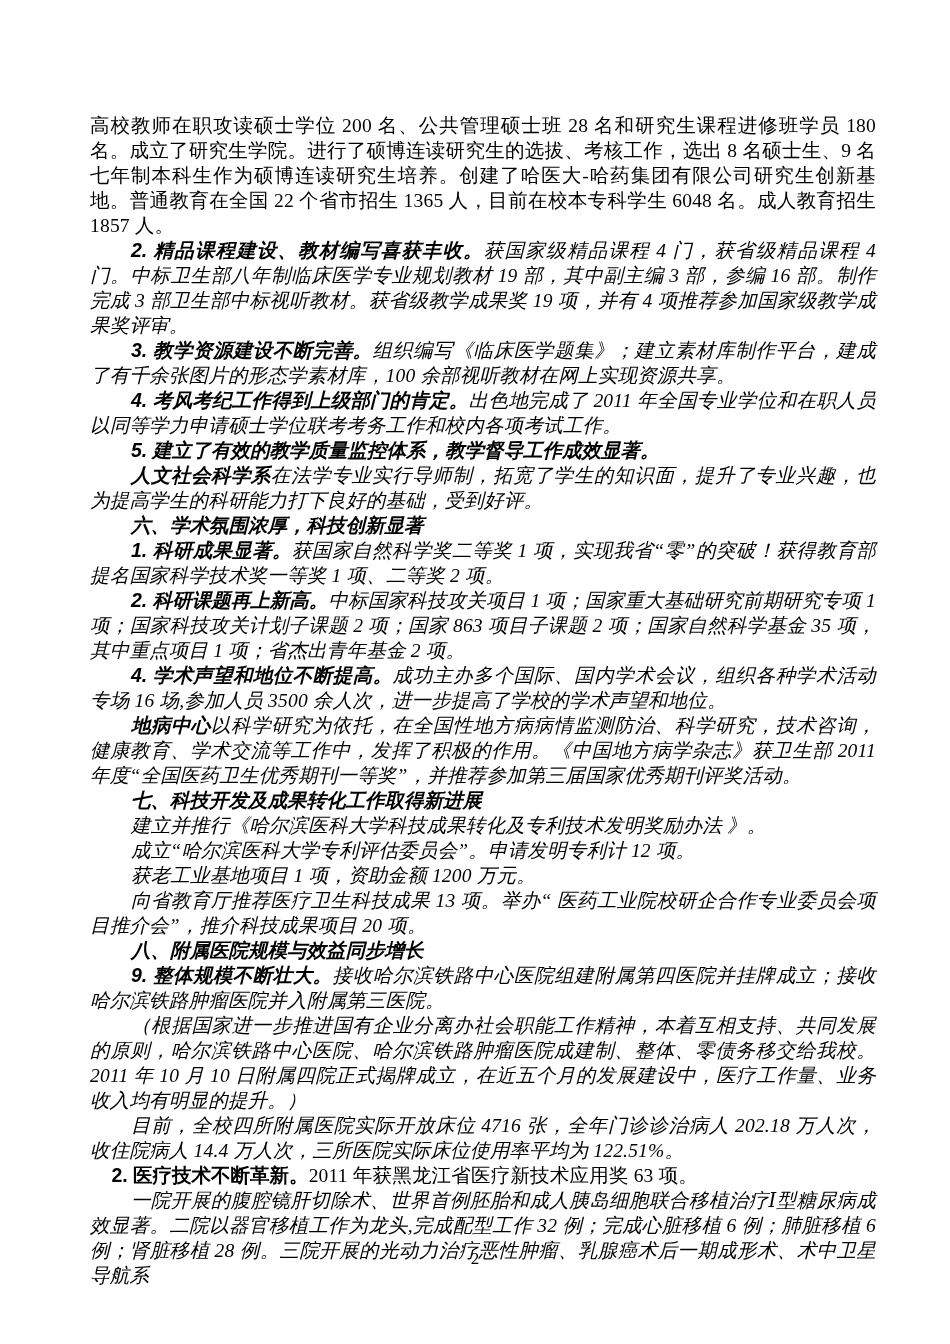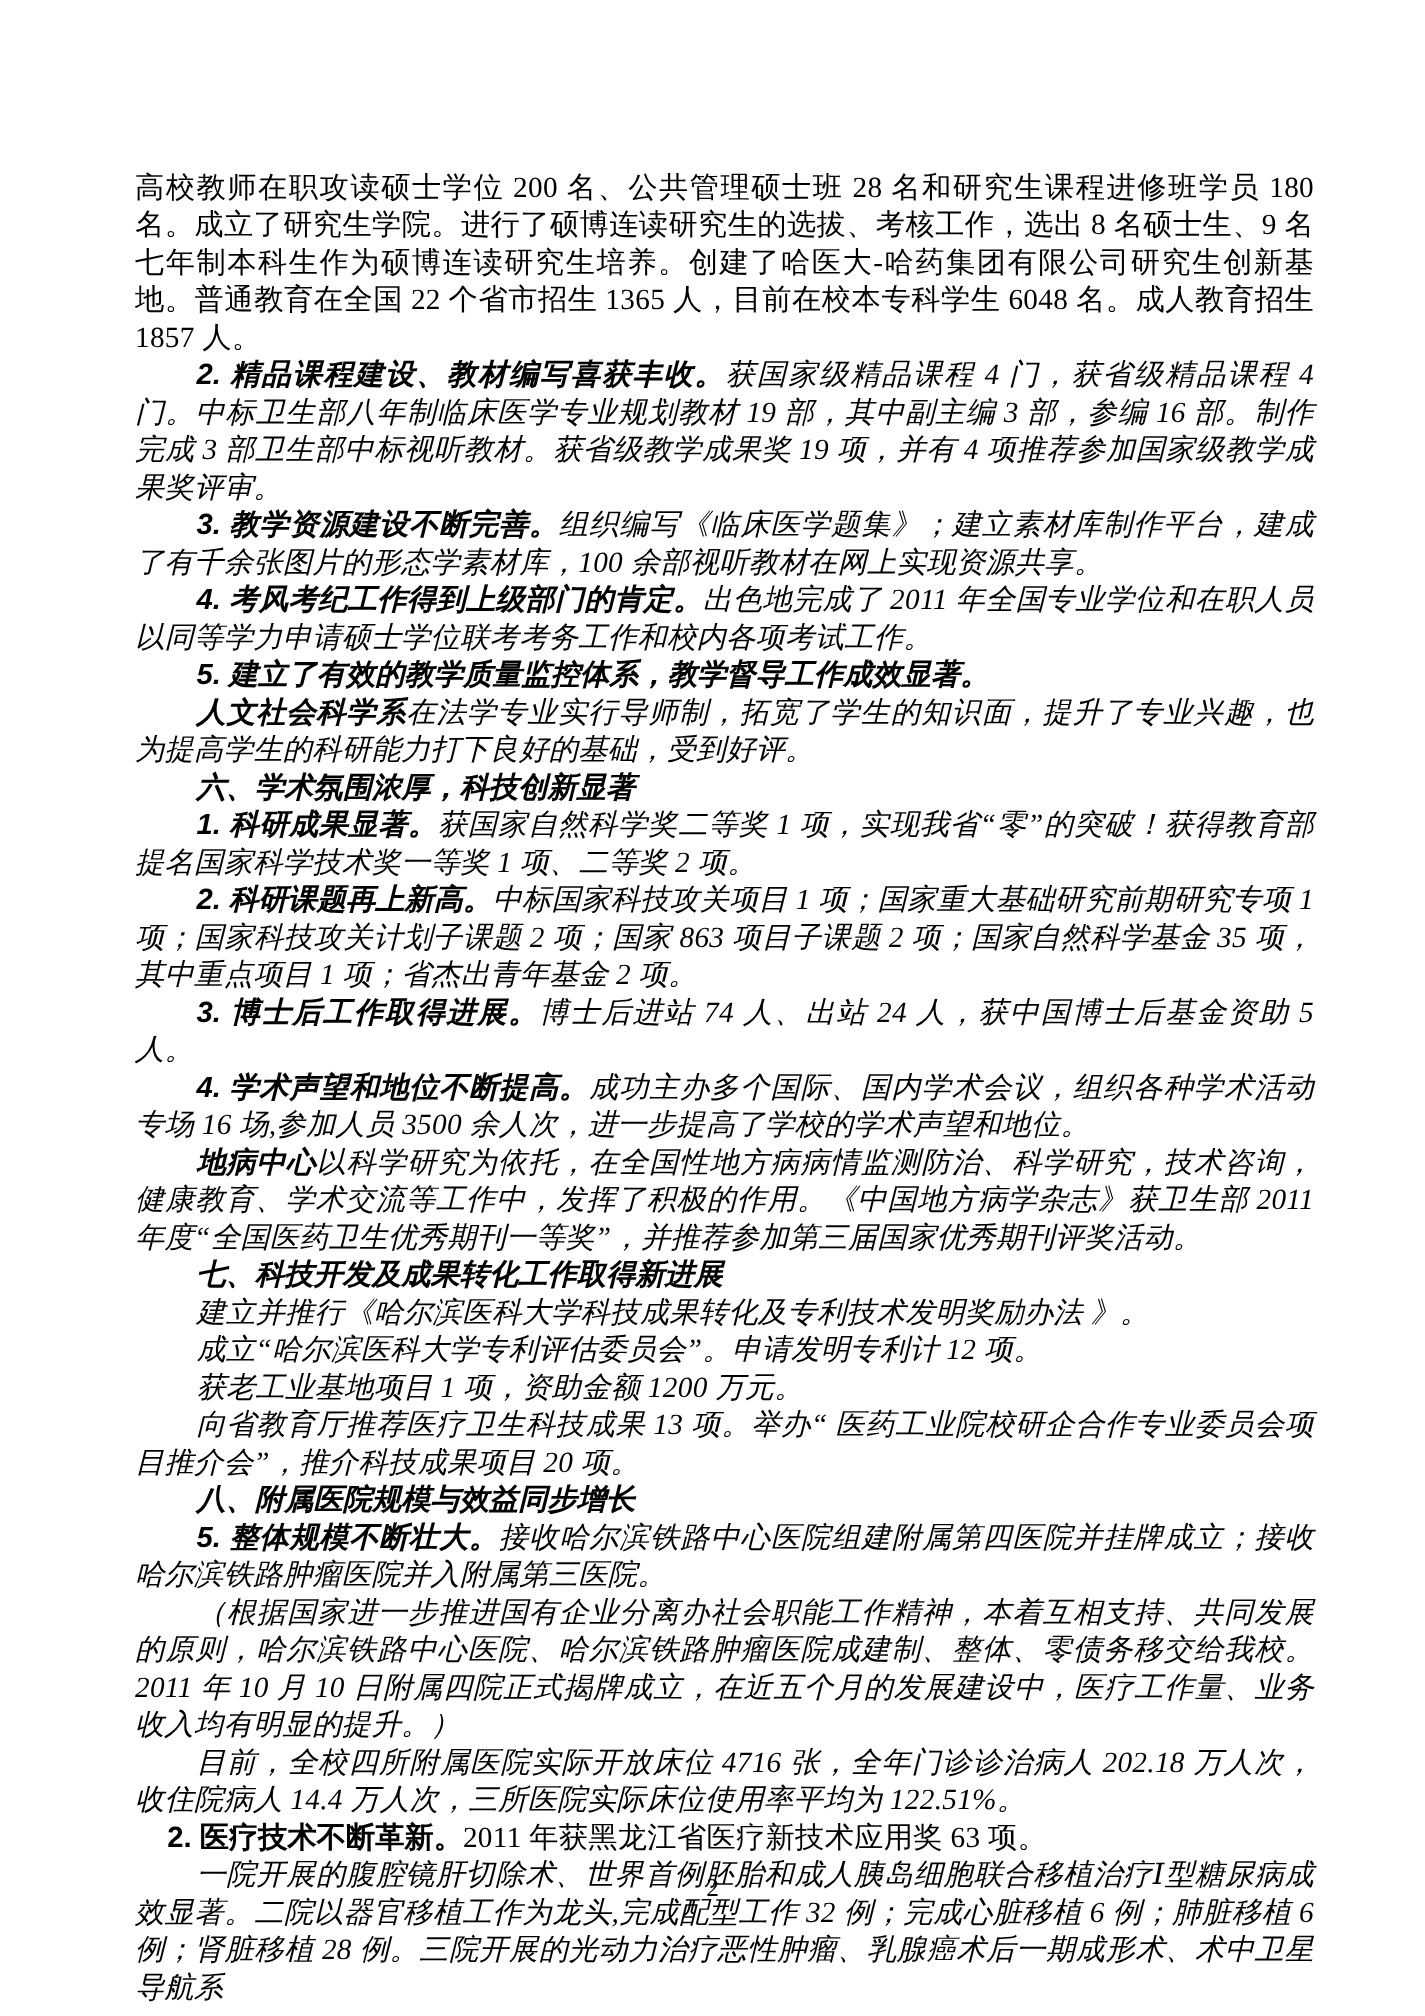--- a/index.html
+++ b/index.html
@@ -52,30 +52,29 @@
   <div class="doc">
       <p class="para indent-0"><span class="run">高校教师在职攻读硕士学位 200 名、公共管理硕士班 28 名和研究生课程进修班学员 180 名。成立了研究生学院。进行了硕博连读研究生的选拔、考核工作，选出 8 名硕士生、9 名七年制本科生作为硕博连读研究生培养。创建了哈医大-哈药集团有限公司研究生创新基地。普通教育在全国 22 个省市招生 1365 人，目前在校本专科学生 6048 名。成人教育招生 1857 人。</span></p>
       <p class="para indent-2"><span class="run bold">2. 精品课程建设、教材编写喜获丰收。</span><span class="run">获国家级精品课程 4 门，获省级精品课程 4 门。中标卫生部八年制临床医学专业规划教材 19 部，其中副主编 3 部，参编 16 部。制作完成 3 部卫生部中标视听教材。获省级教学成果奖 19 项，并有 4 项推荐参加国家级教学成果奖评审。</span></p>
       <p class="para indent-2"><span class="run bold">3. 教学资源建设不断完善。</span><span class="run">组织编写《临床医学题集》；建立素材库制作平台，建成了有千余张图片的形态学素材库，100 余部视听教材在网上实现资源共享。</span></p>
       <p class="para indent-2"><span class="run bold">4. 考风考纪工作得到上级部门的肯定。</span><span class="run">出色地完成了 2011 年全国专业学位和在职人员以同等学力申请硕士学位联考考务工作和校内各项考试工作。</span></p>
       <p class="para indent-2"><span class="run bold">5. 建立了有效的教学质量监控体系，教学督导工作成效显著。</span></p>
       <p class="para indent-2"><span class="run bold">人文社会科学系</span><span class="run">在法学专业实行导师制，拓宽了学生的知识面，提升了专业兴趣，也为提高学生的科研能力打下良好的基础，受到好评。</span></p>
       <p class="para indent-2"><span class="run bold">六、学术氛围浓厚，科技创新显著</span></p>
       <p class="para indent-2"><span class="run bold">1. 科研成果显著。</span><span class="run">获国家自然科学奖二等奖 1 项，实现我省“零”的突破！获得教育部提名国家科学技术奖一等奖 1 项、二等奖 2 项。</span></p>
       <p class="para indent-2"><span class="run bold">2. 科研课题再上新高。</span><span class="run">中标国家科技攻关项目 1 项；国家重大基础研究前期研究专项 1 项；国家科技攻关计划子课题 2 项；国家 863 项目子课题 2 项；国家自然科学基金 35 项，其中重点项目 1 项；省杰出青年基金 2 项。</span></p>
-      <p class="para indent-2"><span class="run bold">3. 博士后工作取得进展。</span><span class="run">博士后进站 74 人、出站 24 人，获中国博士后基金资助 5 人。</span></p>
       <p class="para indent-2"><span class="run bold">4. 学术声望和地位不断提高。</span><span class="run">成功主办多个国际、国内学术会议，组织各种学术活动专场 16 场,参加人员 3500 余人次，进一步提高了学校的学术声望和地位。</span></p>
       <p class="para indent-2"><span class="run bold">地病中心</span><span class="run">以科学研究为依托，在全国性地方病病情监测防治、科学研究，技术咨询，健康教育、学术交流等工作中，发挥了积极的作用。《中国地方病学杂志》获卫生部 2011 年度“全国医药卫生优秀期刊一等奖”，并推荐参加第三届国家优秀期刊评奖活动。</span></p>
       <p class="para indent-2"><span class="run bold">七、科技开发及成果转化工作取得新进展</span></p>
       <p class="para indent-2"><span class="run">建立并推行《哈尔滨医科大学科技成果转化及专利技术发明奖励办法 》。</span></p>
       <p class="para indent-2"><span class="run">成立“哈尔滨医科大学专利评估委员会”。申请发明专利计 12 项。</span></p>
       <p class="para indent-2"><span class="run">获老工业基地项目 1 项，资助金额 1200 万元。</span></p>
       <p class="para indent-2"><span class="run">向省教育厅推荐医疗卫生科技成果 13 项。举办“ 医药工业院校研企合作专业委员会项目推介会”，推介科技成果项目 20 项。</span></p>
       <p class="para indent-2"><span class="run bold">八、附属医院规模与效益同步增长</span></p>
-      <p class="para indent-2"><span class="run bold">5. 整体规模不断壮大。</span><span class="run">接收哈尔滨铁路中心医院组建附属第四医院并挂牌成立；接收哈尔滨铁路肿瘤医院并入附属第三医院。</span></p>
+      <p class="para indent-2"><span class="run bold">9. 整体规模不断壮大。</span><span class="run">接收哈尔滨铁路中心医院组建附属第四医院并挂牌成立；接收哈尔滨铁路肿瘤医院并入附属第三医院。</span></p>
       <p class="para indent-2"><span class="run">（根据国家进一步推进国有企业分离办社会职能工作精神，本着互相支持、共同发展的原则，哈尔滨铁路中心医院、哈尔滨铁路肿瘤医院成建制、整体、零债务移交给我校。2011 年 10 月 10 日附属四院正式揭牌成立，在近五个月的发展建设中，医疗工作量、业务收入均有明显的提升。）</span></p>
       <p class="para indent-2"><span class="run">目前，全校四所附属医院实际开放床位 4716 张，全年门诊诊治病人 202.18 万人次，收住院病人 14.4 万人次，三所医院实际床位使用率平均为 122.51%。</span></p>
       <p class="para indent-1"><span class="run bold">2. 医疗技术不断革新。</span><span class="run">2011 年获黑龙江省医疗新技术应用奖 63 项。</span></p>
       <p class="para indent-2"><span class="run">一院开展的腹腔镜肝切除术、世界首例胚胎和成人胰岛细胞联合移植治疗Ⅰ型糖尿病成效显著。二院以器官移植工作为龙头,完成配型工作 32 例；完成心脏移植 6 例；肺脏移植 6 例；肾脏移植 28 例。三院开展的光动力治疗恶性肿瘤、乳腺癌术后一期成形术、术中卫星导航系</span></p>
     </div>
 </div>
 
 <div class="page-number">2</div>
 
 </body></html>

